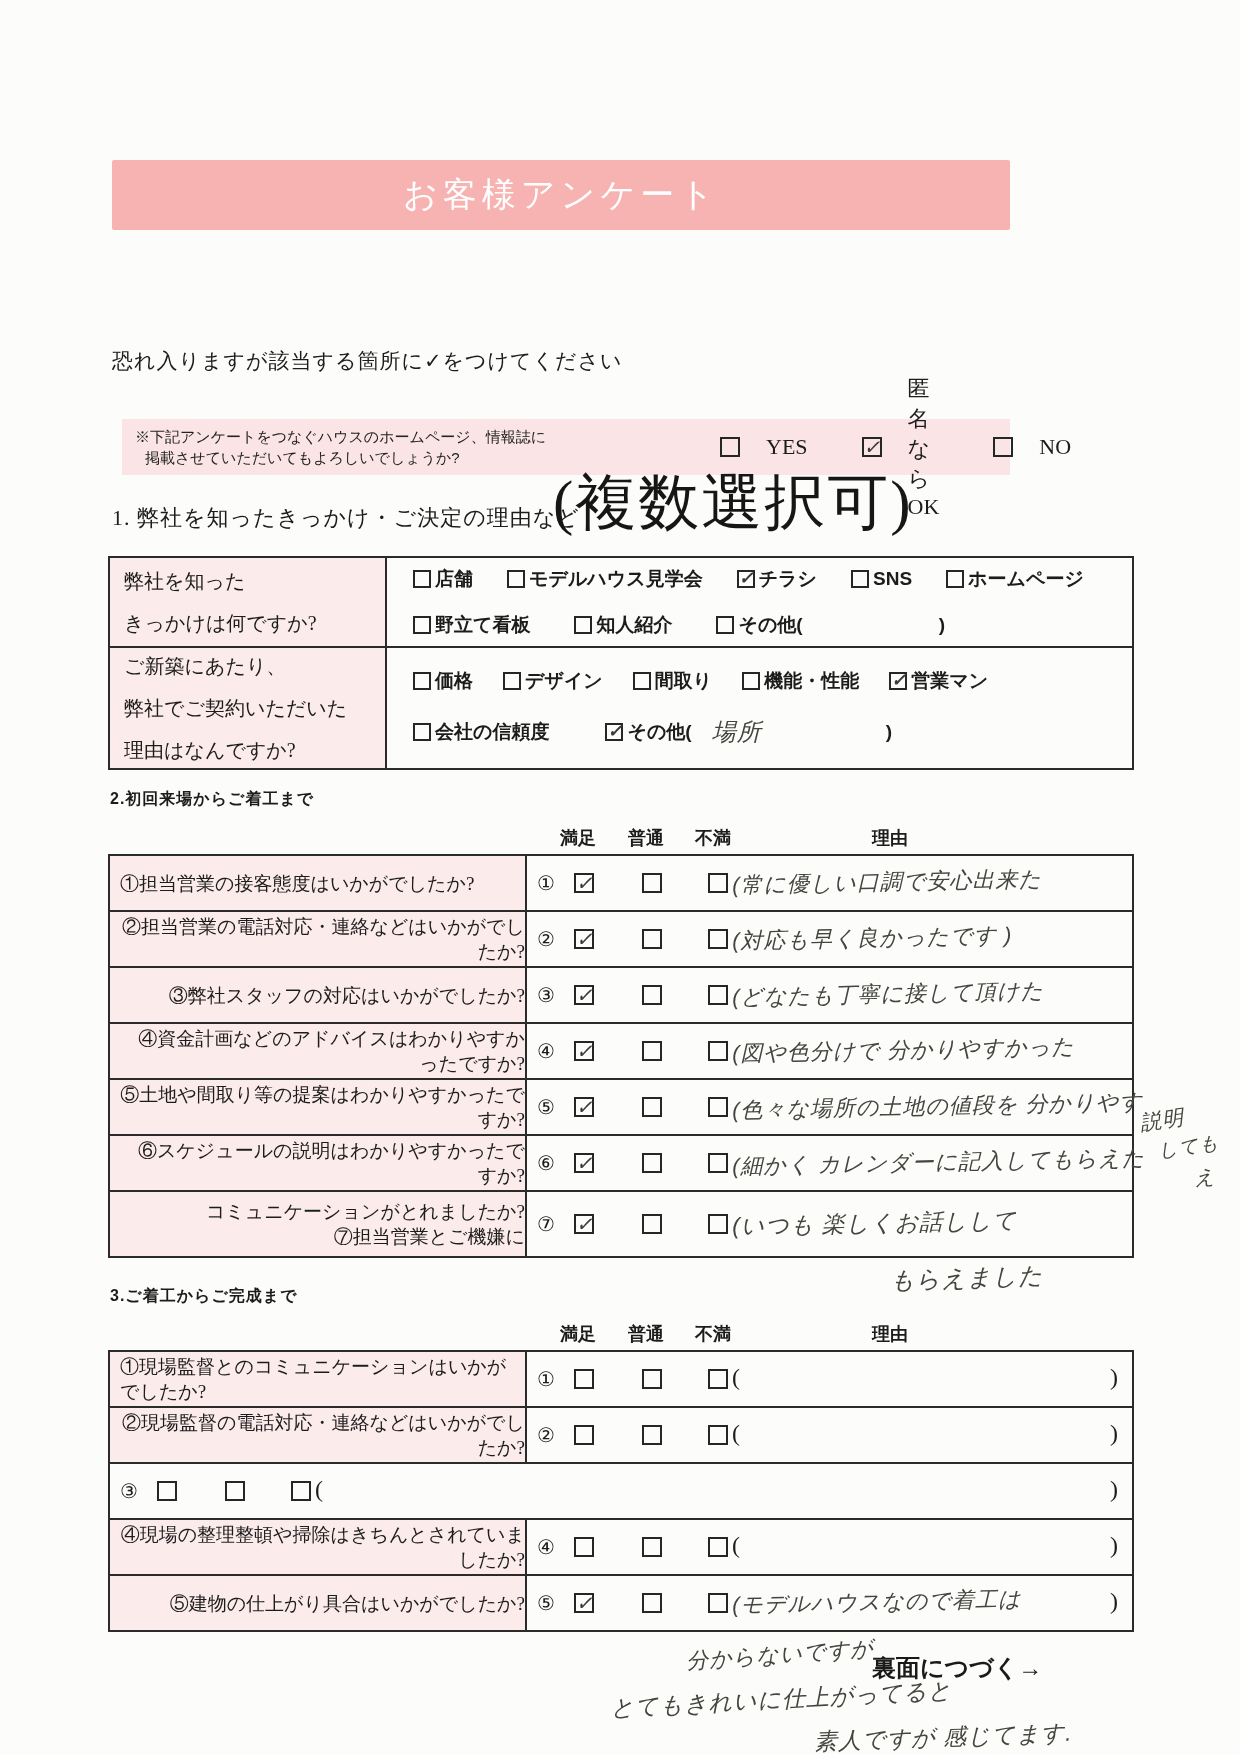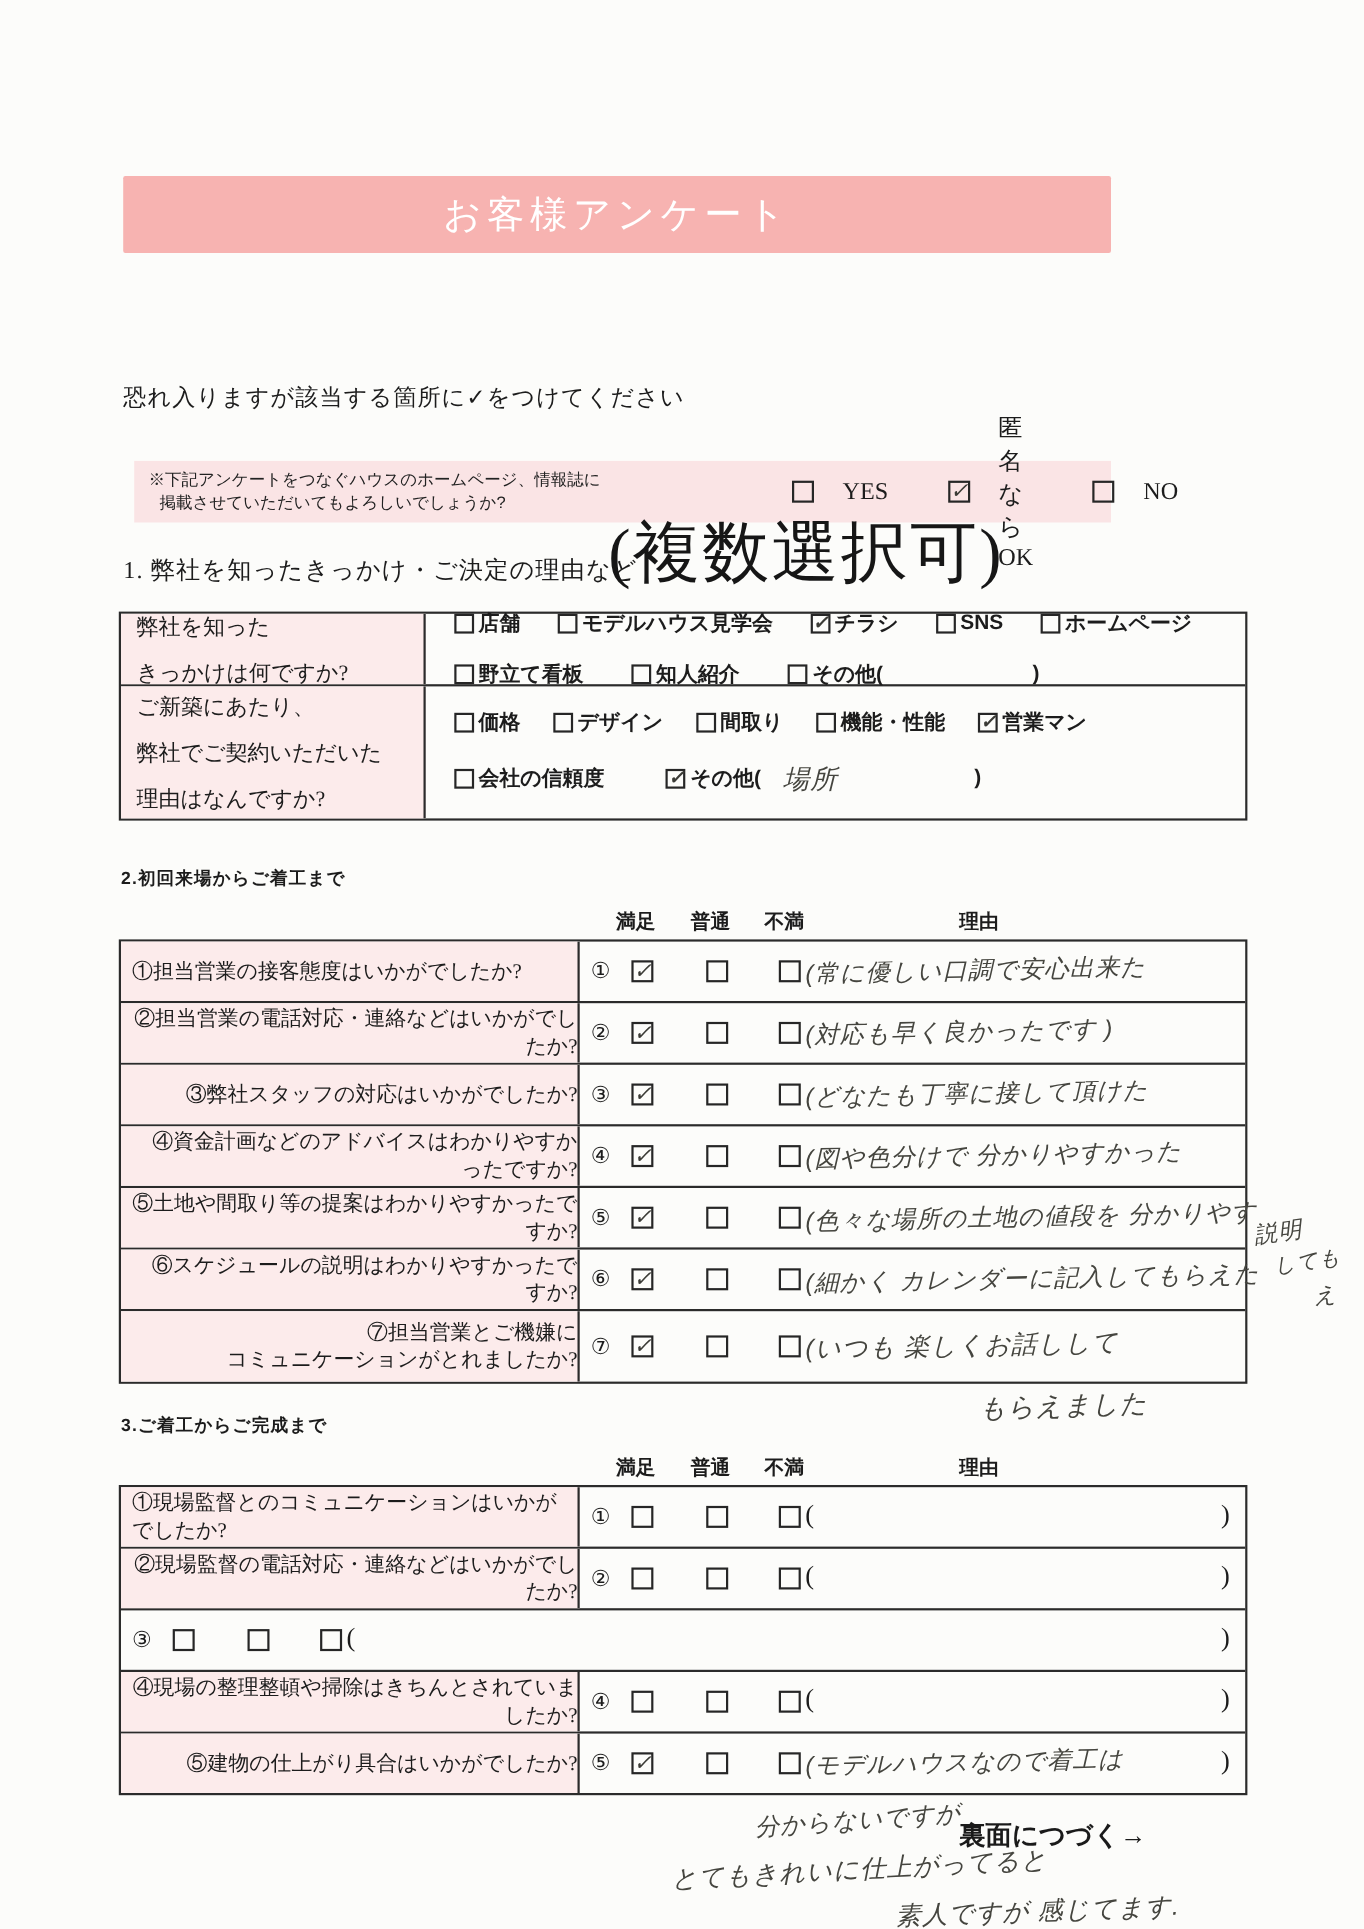--- a/index.html
+++ b/index.html
@@ -34,21 +34,21 @@
   .s1-title{position:absolute;left:112px;top:503px;font-size:22px;letter-spacing:1px;}
   .s1-big{position:absolute;left:553px;top:462px;font-size:61px;letter-spacing:2px;color:#161616;}
 
   .table1{position:absolute;left:108px;top:556px;width:1026px;border:2px solid #2b2b2b;box-sizing:border-box;}
   .t1row{display:flex;}
   .t1row.r2{border-top:2px solid #2b2b2b;}
   .t1label{width:277px;box-sizing:border-box;background:#fcebeb;border-right:2px solid #2b2b2b;
            padding:10px 14px;font-size:20px;display:flex;flex-direction:column;justify-content:center;gap:15px;}
   .t1opts{flex:1;display:flex;flex-direction:column;justify-content:center;padding-left:26px;
           font-family:"Liberation Sans",sans-serif;font-weight:bold;font-size:19px;}
-  .r1 .t1opts{gap:20px;}  .r1{height:64px;}
+  .r1 .t1opts{gap:20px;}  .r1{height:88px;}
   .r2{height:120px;} .r2 .t1opts{gap:22px;}
   .optline{display:flex;align-items:center;}
   .optline.g34 > .opt{margin-right:34px;} .optline.g44 > .opt{margin-right:44px;}
   .optline.g30 > .opt{margin-right:30px;} .optline.g56 > .opt{margin-right:56px;}
   .opt{display:flex;align-items:center;gap:4px;white-space:nowrap;}
   .fill{display:inline-block;position:relative;}
   .fill.f1{width:128px;} .fill.f2{width:186px;padding-left:16px;box-sizing:border-box;}
 
   
   .sec-title{position:absolute;font-family:"Liberation Sans",sans-serif;font-weight:bold;font-size:16px;letter-spacing:1px;}
@@ -350,22 +350,22 @@
             <span class="mark hw"></span>
           </span>
         <span class="cb rcb c3">
             <span class="mark hw"></span>
           </span>
         <span class="reason hw" style="font-size:22px;">(細かく カレンダーに記入してもらえた</span>
       </div>
     </div>
     <div class="rrow tall">
       <div class="qcell">
+        <div>コミュニケーションがとれましたか?</div>
         <div>⑦担当営業とご機嫌に</div>
-        <div>コミュニケーションがとれましたか?</div>
       </div>
       <div class="rcell">
         <span class="rnum">⑦</span>
         <span class="cb rcb c1">
             <span class="mark hw">✓</span>
           </span>
         <span class="cb rcb c2">
             <span class="mark hw"></span>
           </span>
         <span class="cb rcb c3">

